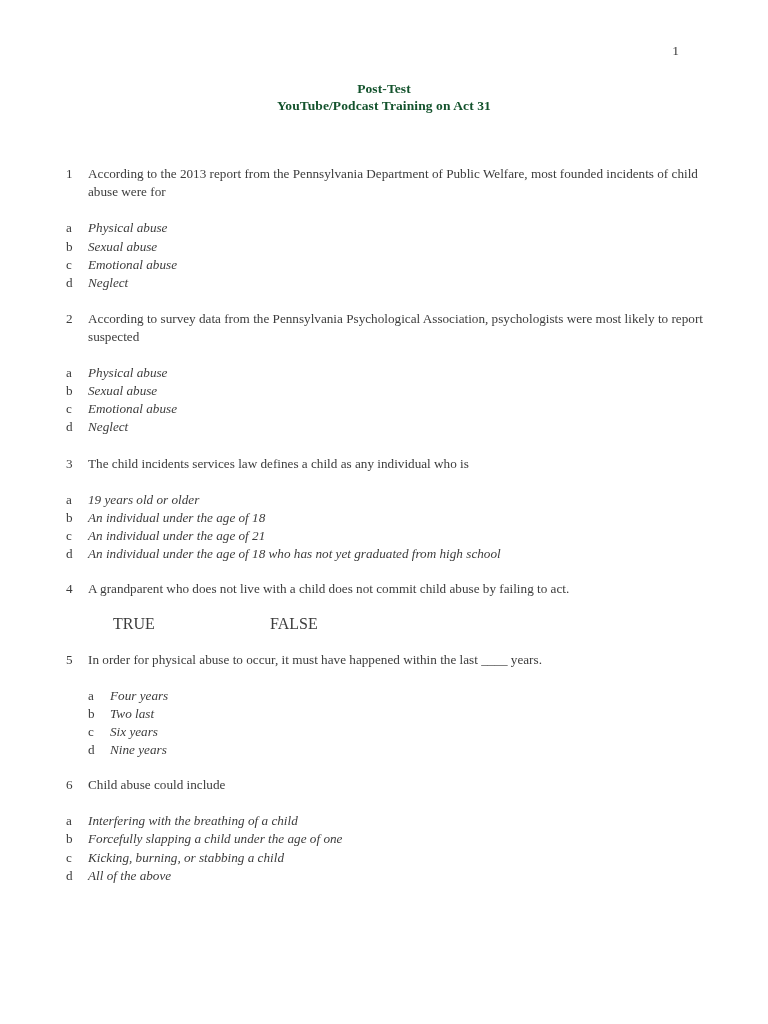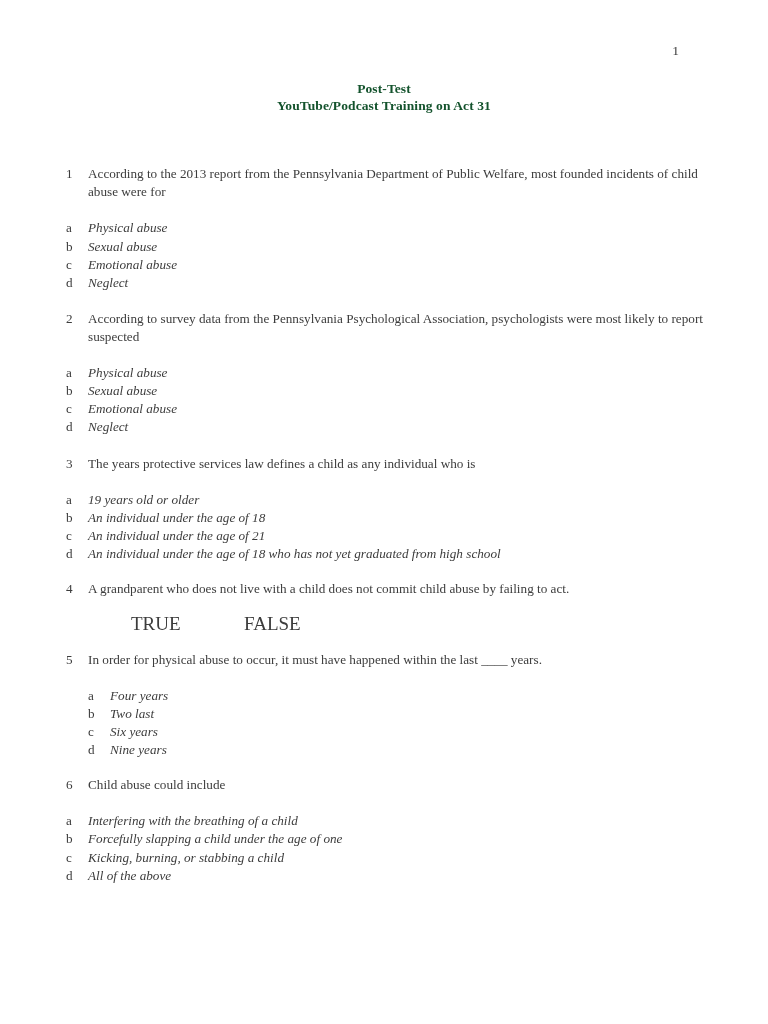--- a/index.html
+++ b/index.html
@@ -94,24 +94,25 @@
     width: 22px;
   }
   .opt-text {
     flex: 1 1 auto;
     font-style: italic;
   }
 
   
   .tf-row {
     margin-top: 17px;
-    margin-left: 65px;
-    font-size: 19px;
+    margin-left: 47px;
+    font-size: 16px;
     line-height: 18.2px;
     display: flex;
+    gap: 44px;
   }
   .tf-true {
     flex: 0 0 113px;
     width: 113px;
   }
   .tf-false {
     flex: 0 0 auto;
   }
   .gap-after-options { height: 18px; }
   .gap-small { height: 17px; }
@@ -180,21 +181,21 @@
           <span class="opt-text">Neglect</span>
         </div>
       </div>
     </div>
 
     <div class="gap-after-options"></div>
 
     <div class="qblock">
       <div class="question">
         <span class="q-num">3</span>
-        <span class="q-text">The years protective services law defines a child as any individual who is</span>
+        <span class="q-text">The child incidents services law defines a child as any individual who is</span>
       </div>
       <div class="options">
         <div class="option">
           <span class="opt-letter">a</span>
           <span class="opt-text">19 years old or older</span>
         </div>
         <div class="option">
           <span class="opt-letter">b</span>
           <span class="opt-text">An individual under the age of 18</span>
         </div>

